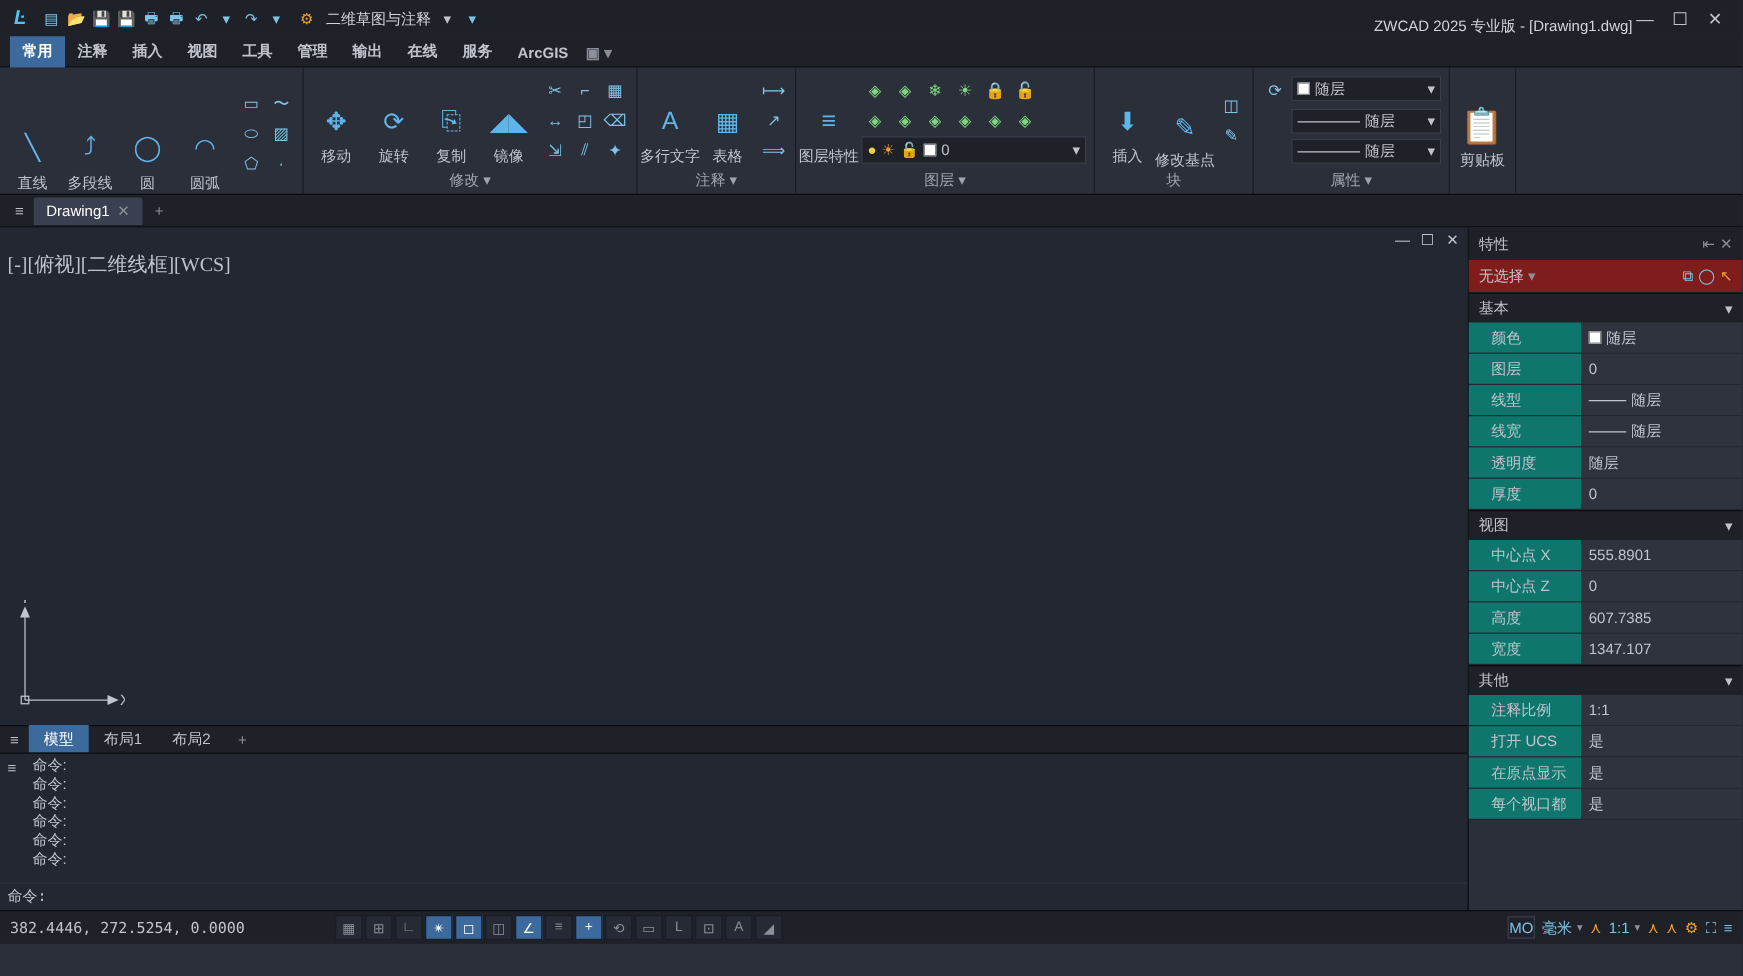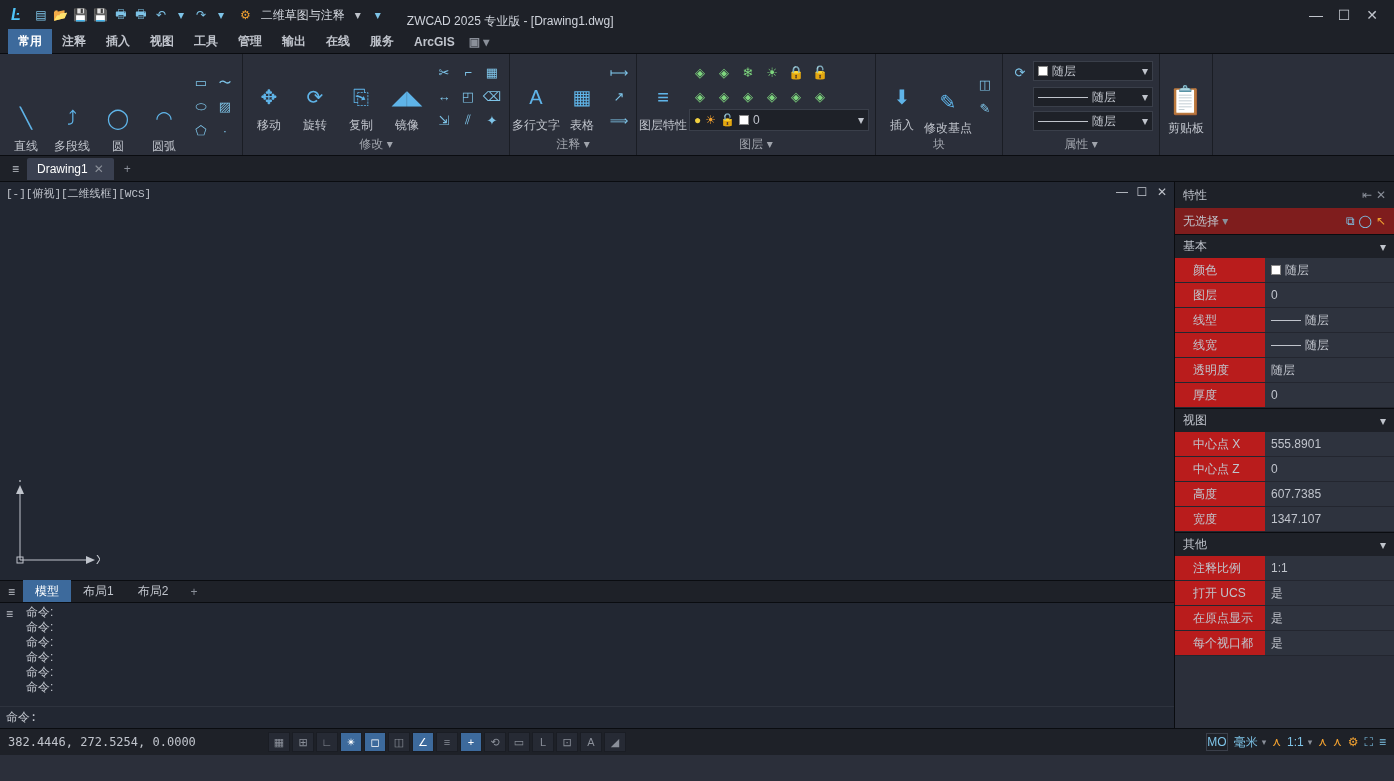--- a/index.html
+++ b/index.html
@@ -5,21 +5,21 @@
 * { margin: 0; padding: 0; box-sizing: border-box; font-family: "Microsoft YaHei", Arial, sans-serif; font-size: 12px; }
 body { background: #2b2f3a; color: #c0c4cc; width: 1394px; height: 781px; overflow: hidden; }
 
 
 .titlebar { height: 30px; background: #1e2128; display: flex; align-items: center; padding: 0 4px; }
 .titlebar .logo { width: 24px; height: 24px; color: #4fc3f7; font-style: italic; font-weight: bold; font-size: 16px; display: flex; align-items: center; justify-content: center; }
 .titlebar .qat { display: flex; gap: 2px; margin-left: 4px; }
 .titlebar .qat-btn { width: 18px; height: 18px; display: flex; align-items: center; justify-content: center; color: #7ec4e8; cursor: pointer; }
 .titlebar .workspace { display: flex; align-items: center; margin-left: 10px; gap: 4px; }
 .titlebar .workspace-name { color: #d0d4dc; padding: 2px 6px; }
-.titlebar .title-text { flex: 1; text-align: left; color: #d0d4dc; margin-left: 20px; margin-top: 12px; }
+.titlebar .title-text { flex: 1; text-align: right; color: #d0d4dc; margin-left: 20px; margin-top: 12px; }
 .titlebar .win-controls { display: flex; gap: 8px; margin-left: auto; padding-right: 8px; }
 .titlebar .win-btn { width: 20px; height: 20px; display: flex; align-items: center; justify-content: center; color: #c0c4cc; cursor: pointer; font-size: 14px; }
 
 
 .menubar { height: 24px; background: #1e2128; display: flex; align-items: center; padding: 0 8px; border-bottom: 1px solid #0a0c10; font-weight: bold; }
 .menubar .tab { padding: 4px 10px; color: #c0c4cc; cursor: pointer; }
 .menubar .tab.active { background: #3d6a9c; color: #fff; }
 .menubar .exp { margin-left: 4px; color: #8a8f99; }
 
 
@@ -45,21 +45,21 @@
 .filetabs .ftab { background: #3a4050; padding: 4px 10px; display: flex; align-items: center; gap: 6px; color: #fff; cursor: pointer; border-radius: 2px 2px 0 0; }
 .filetabs .ftab .close { color: #8a8f99; }
 .filetabs .plus { color: #8a8f99; padding: 0 8px; cursor: pointer; }
 
 
 .main { display: flex; height: 546px; }
 .drawing-wrap { flex: 1; display: flex; flex-direction: column; background: #1e2128; }
 .canvas-area { flex: 1; position: relative; background: #222732; }
 .canvas-controls { position: absolute; top: 2px; right: 4px; display: flex; gap: 4px; color: #c0c4cc; }
 .canvas-controls span { width: 16px; height: 16px; display: flex; align-items: center; justify-content: center; cursor: pointer; }
-.view-label { position: absolute; top: 4px; left: 6px; color: #c0c4cc; font-family: Liberation Mono, monospace; font-size: 11px; }
+.view-label { position: absolute; top: 20px; left: 6px; color: #c0c4cc; font-family: Liberation Serif, serif; font-size: 16px; }
 .ucs { position: absolute; bottom: 10px; left: 10px; color: #c0c4cc; }
 .ucs svg { display: block; }
 
 
 .layout-tabs { height: 22px; background: #1e2128; display: flex; align-items: center; border-top: 1px solid #0a0c10; }
 .layout-tabs .lt-hamb { padding: 0 8px; color: #c0c4cc; }
 .layout-tabs .lt-tab { padding: 3px 12px; color: #c0c4cc; cursor: pointer; }
 .layout-tabs .lt-tab.active { background: #3d6a9c; color: #fff; }
 .layout-tabs .lt-plus { padding: 0 10px; color: #8a8f99; cursor: pointer; }
 
@@ -75,21 +75,21 @@
 
 
 .props { width: 220px; background: #2b2f3a; border-left: 1px solid #0a0c10; display: flex; flex-direction: column; }
 .props-title { height: 26px; background: #1e2128; display: flex; align-items: center; padding: 0 8px; justify-content: space-between; }
 .props-title .right { display: flex; gap: 4px; }
 .props-sel { height: 26px; display: flex; align-items: center; padding: 0 8px; background: #7f1d1d; justify-content: space-between; }
 .props-sel .tools { display: flex; gap: 4px; }
 .props-sel .tools span { color: #7ec4e8; cursor: pointer; }
 .props-section-hdr { height: 24px; background: #1e2128; display: flex; align-items: center; padding: 0 8px; justify-content: space-between; border-top: 1px solid #0a0c10; }
 .props-row { display: flex; height: 25px; border-bottom: 1px solid #23262f; }
-.props-row .key { width: 90px; padding: 4px 8px 4px 18px; color: #c0c4cc; background: #b91c1c; }
+.props-row .key { width: 90px; padding: 4px 8px 4px 18px; color: #c0c4cc; background: #0f766e; }
 .props-row .val { flex: 1; padding: 4px 6px; color: #c0c4cc; background: #2e333e; display: flex; align-items: center; gap: 4px; }
 .props-row .val .sq { width: 10px; height: 10px; background: #fff; border: 1px solid #888; }
 .props-row .val .ln { width: 30px; height: 1px; background: #c0c4cc; }
 
 
 .statusbar { height: 27px; background: #1e2128; display: flex; align-items: center; padding: 0 8px; border-top: 1px solid #0a0c10; }
 .statusbar .coords { color: #c0c4cc; font-family: monospace; width: 240px; }
 .statusbar .status-btns { display: flex; gap: 2px; margin-left: 20px; }
 .statusbar .sb { width: 22px; height: 20px; display: flex; align-items: center; justify-content: center; color: #8a8f99; cursor: pointer; background: #262a34; border: 1px solid #1a1d24; font-size: 11px; }
 .statusbar .sb.on { background: #3d6a9c; color: #fff; }

